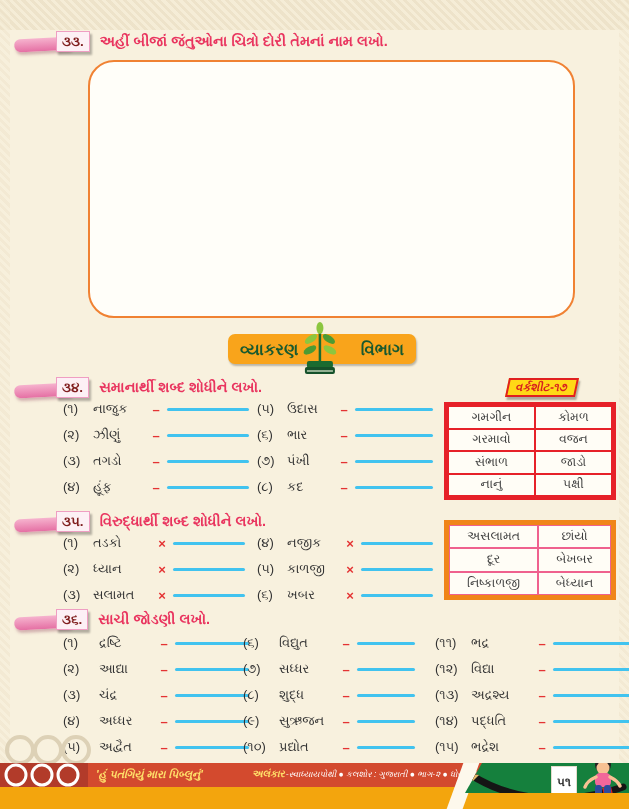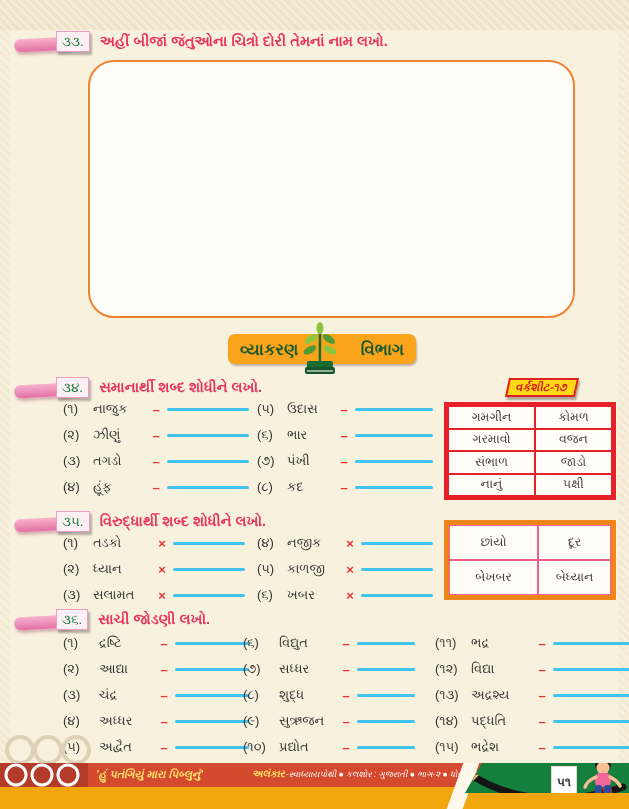--- a/index.html
+++ b/index.html
@@ -27,21 +27,21 @@
   .ribbon {
     width:58px; height:13px; margin-right:-16px; position:relative; top:3px;
     background:linear-gradient(180deg,#f6b3ce,#e characterize 0);
     background:linear-gradient(180deg,#f6b3ce,#e570a4);
     border-radius:8px 2px 4px 14px / 8px 2px 4px 14px;
     transform:rotate(-3deg) skewX(-12deg);
     box-shadow:2px 3px 3px rgba(140,60,90,.35);
   }
   .qnum {
     position:relative; z-index:2; background:#fdf0f5; border:1.5px solid #ef9ec2;
-    color:#15803d; font-weight:normal; font-size:13.5px; line-height:17px;
+    color:#7f1d1d; font-weight:bold; font-size:13.5px; line-height:17px;
     padding:1px 5px; box-shadow:2px 3px 2px rgba(0,0,0,.28);
   }
   .qtitle { margin-left:10px; color:#e9355f; font-weight:bold; font-size:14.5px; white-space:nowrap; }
 
   
   .draw-box {
     position:absolute; left:88px; top:60px; width:487px; height:258px;
     background:#fffef9; border:2.5px solid #f08233; border-radius:26px;
   }
 
@@ -262,23 +262,25 @@
       </div>
     <div class="item">
         <span class="inum">(૬)</span>
         <span class="iword">ખબર</span>
         <span class="sep">×</span>
         <span class="ansline"></span>
       </div>
   </div>
 
   <div class="wtable orange" style="left:444px; top:520px; width:172px; height:80px; grid-auto-rows:1fr;">
+    <div class="cell">અસલામત</div>
     <div class="cell">છાંયો</div>
     <div class="cell">દૂર</div>
     <div class="cell">બેખબર</div>
+    <div class="cell">નિષ્કાળજી</div>
     <div class="cell">બેધ્યાન</div>
   </div>
 
   <div class="qheader" style="top:608px;">
     <div class="ribbon"></div>
     <div class="qnum">૩૬.</div>
     <div class="qtitle">સાચી જોડણી લખો.</div>
   </div>
 
   <div class="col q36col q36c1" style="left:63px; top:630px; width:186px;">

